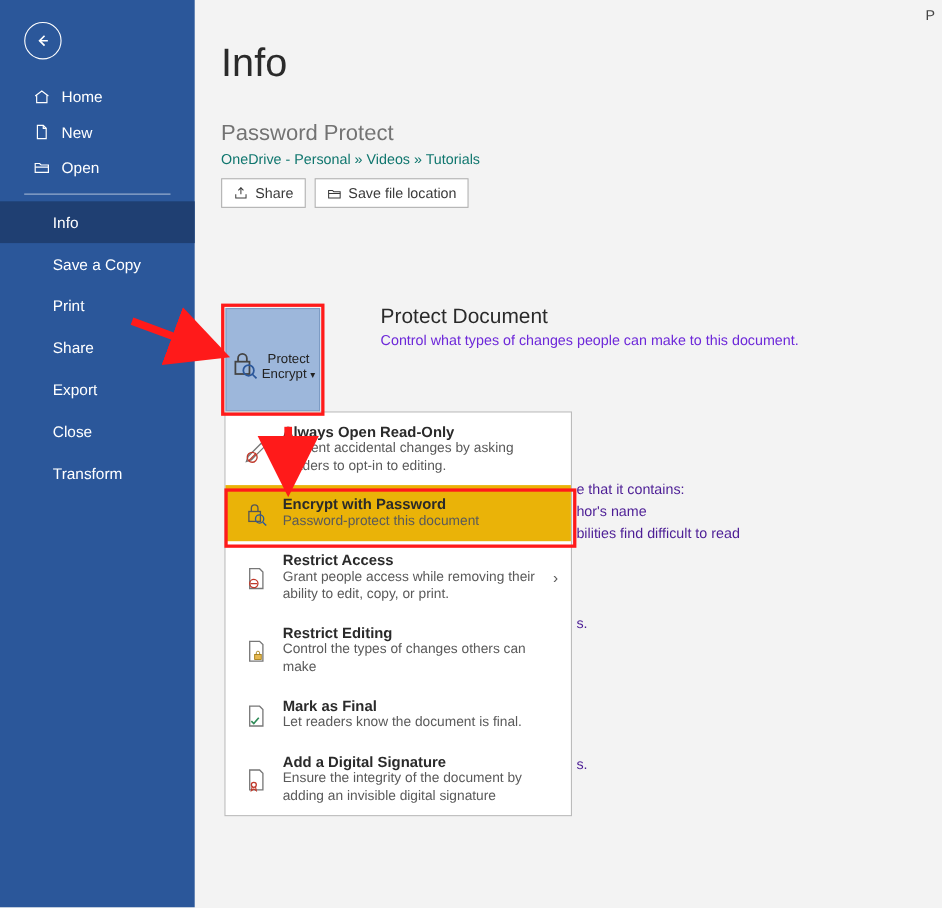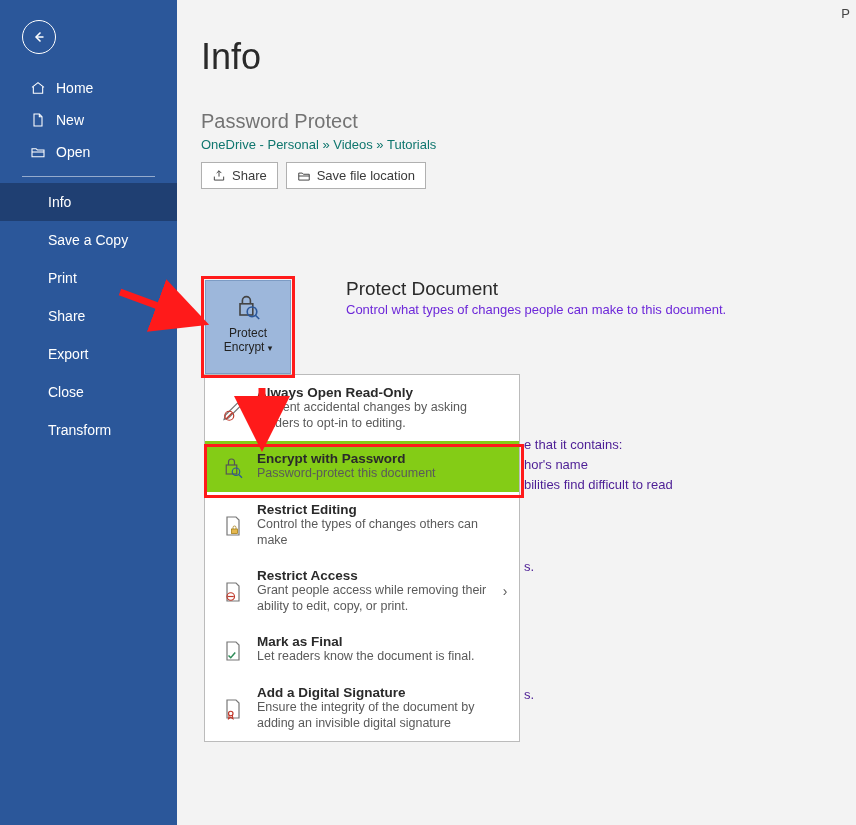--- a/index.html
+++ b/index.html
@@ -19,38 +19,38 @@
   
   .main { flex: 1; padding: 36px 0 0 24px; position: relative; overflow: hidden; }
   .page-title { font-size: 36px; font-weight: 400; color: #2a2a2a; margin-bottom: 32px; }
   .doc-title { font-size: 20px; color: #737373; margin-bottom: 4px; }
   .breadcrumb { font-size: 13px; color: #0f766e; margin-bottom: 10px; }
   .btn-row { display: flex; gap: 8px; margin-bottom: 48px; }
   .pill-btn { border: 1px solid #b0b0b0; background: #fff; font-size: 13px; color: #3a3a3a; padding: 5px 10px; display: inline-flex; align-items: center; gap: 6px; cursor: pointer; }
   .pill-btn svg { stroke: #3a3a3a; }
 
   
-  .tile-btn { position: absolute; left: 205px; top: 280px; width: 86px; height: 94px; background: #9db7db; border: 1px solid #7c9bc4; display: flex; flex-direction: column; align-items: center; justify-content: flex-start; padding-top: 10px; cursor: pointer; font-size: 12px; color: #222; text-align: center; line-height: 1.15; }
+  .tile-btn { position: absolute; left: 205px; top: 280px; width: 86px; height: 94px; background: #9db7db; border: 1px solid #7c9bc4; display: flex; flex-direction: row; align-items: center; justify-content: flex-start; padding-top: 10px; cursor: pointer; font-size: 12px; color: #222; text-align: center; line-height: 1.15; }
   .tile-btn .tilelabel { margin-top: 4px; }
   .tile-btn .chev { font-size: 9px; }
   .tile-outline { position: absolute; left: 201px; top: 276px; width: 94px; height: 102px; border: 3px solid #ff1a1a; pointer-events: none; z-index: 60; }
 
   .protect-header { position: absolute; left: 310px; top: 278px; margin-left: 36px; }
   .protect-header .h { font-size: 19px; color: #2a2a2a; font-weight: 400; }
   .protect-header .s { font-size: 13px; color: #6d28d9; margin-top: 2px; }
 
   
   .dd { position: absolute; left: 204px; top: 374px; width: 316px; background: #fff; border: 1px solid #bbb; color: #2a2a2a; z-index: 30; }
   .dd-item { display: flex; padding: 10px 8px 10px 14px; gap: 10px; cursor: pointer; align-items: center; }
   .dd-item .ico { width: 28px; flex: 0 0 28px; display: flex; align-items: flex-start; justify-content: center; padding-top: 2px; }
   .dd-item .tx { flex: 1; }
   .dd-item .ttl { font-size: 13.5px; font-weight: 600; }
   .dd-item .dsc { font-size: 12.5px; color: #5a5a5a; line-height: 1.25; }
   .dd-item .sub { width: 12px; color: #5a5a5a; font-size: 14px; text-align: center; }
-  .dd-item.hl { background: #84cc16; }
+  .dd-item.hl { background: #eab308; }
   .hl-outline { position: absolute; left: 204px; top: 444px; width: 320px; height: 54px; border: 3px solid #ff1a1a; pointer-events: none; z-index: 60; }
 
   
   .frag { position: absolute; font-size: 13px; color: #4c1d95; line-height: 1.55; z-index: 10; }
 
   
   .arrow1 svg, .arrow2 svg { position: absolute; z-index: 70; }
 
   .topright { position: absolute; right: 6px; top: 6px; font-size: 13px; color: #444; }
 </style>
@@ -164,42 +164,42 @@
         </div>
       <div class="tx">
           <div class="ttl">Encrypt with Password</div>
           <div class="dsc">Password-protect this document</div>
         </div>
     </div>
     <div class="dd-item">
       <div class="ico">
           <svg width="24" height="24" viewBox="0 0 32 32">
             <path d="M8 4h12l4 4v20H8z" fill="none" stroke="#777" stroke-width="1.6"></path>
+            <circle cx="13" cy="22" r="5" fill="none" stroke="#c0392b" stroke-width="1.6"></circle>
+            <path d="M9 22h8" stroke="#c0392b" stroke-width="1.6"></path>
+          </svg>
+        </div>
+      <div class="tx">
+          <div class="ttl">Restrict Access</div>
+          <div class="dsc">Grant people access while removing their ability to edit, copy, or print.</div>
+        </div>
+      <div class="sub">›</div>
+    </div>
+    <div class="dd-item">
+      <div class="ico">
+          <svg width="24" height="24" viewBox="0 0 32 32">
+            <path d="M8 4h12l4 4v20H8z" fill="none" stroke="#777" stroke-width="1.6"></path>
             <rect x="14" y="20" width="8" height="6" fill="#e6b84f" stroke="#a0780d"></rect>
             <path d="M16 20v-2a2 2 0 0 1 4 0v2" fill="none" stroke="#a0780d"></path>
           </svg>
         </div>
       <div class="tx">
           <div class="ttl">Restrict Editing</div>
           <div class="dsc">Control the types of changes others can make</div>
         </div>
-    </div>
-    <div class="dd-item">
-      <div class="ico">
-          <svg width="24" height="24" viewBox="0 0 32 32">
-            <path d="M8 4h12l4 4v20H8z" fill="none" stroke="#777" stroke-width="1.6"></path>
-            <circle cx="13" cy="22" r="5" fill="none" stroke="#c0392b" stroke-width="1.6"></circle>
-            <path d="M9 22h8" stroke="#c0392b" stroke-width="1.6"></path>
-          </svg>
-        </div>
-      <div class="tx">
-          <div class="ttl">Restrict Access</div>
-          <div class="dsc">Grant people access while removing their ability to edit, copy, or print.</div>
-        </div>
-      <div class="sub">›</div>
     </div>
     <div class="dd-item">
       <div class="ico">
           <svg width="24" height="24" viewBox="0 0 32 32">
             <path d="M8 4h12l4 4v20H8z" fill="none" stroke="#777" stroke-width="1.6"></path>
             <path d="M10 22l3 3 6-7" fill="none" stroke="#2e8b57" stroke-width="2"></path>
           </svg>
         </div>
       <div class="tx">
           <div class="ttl">Mark as Final</div>

